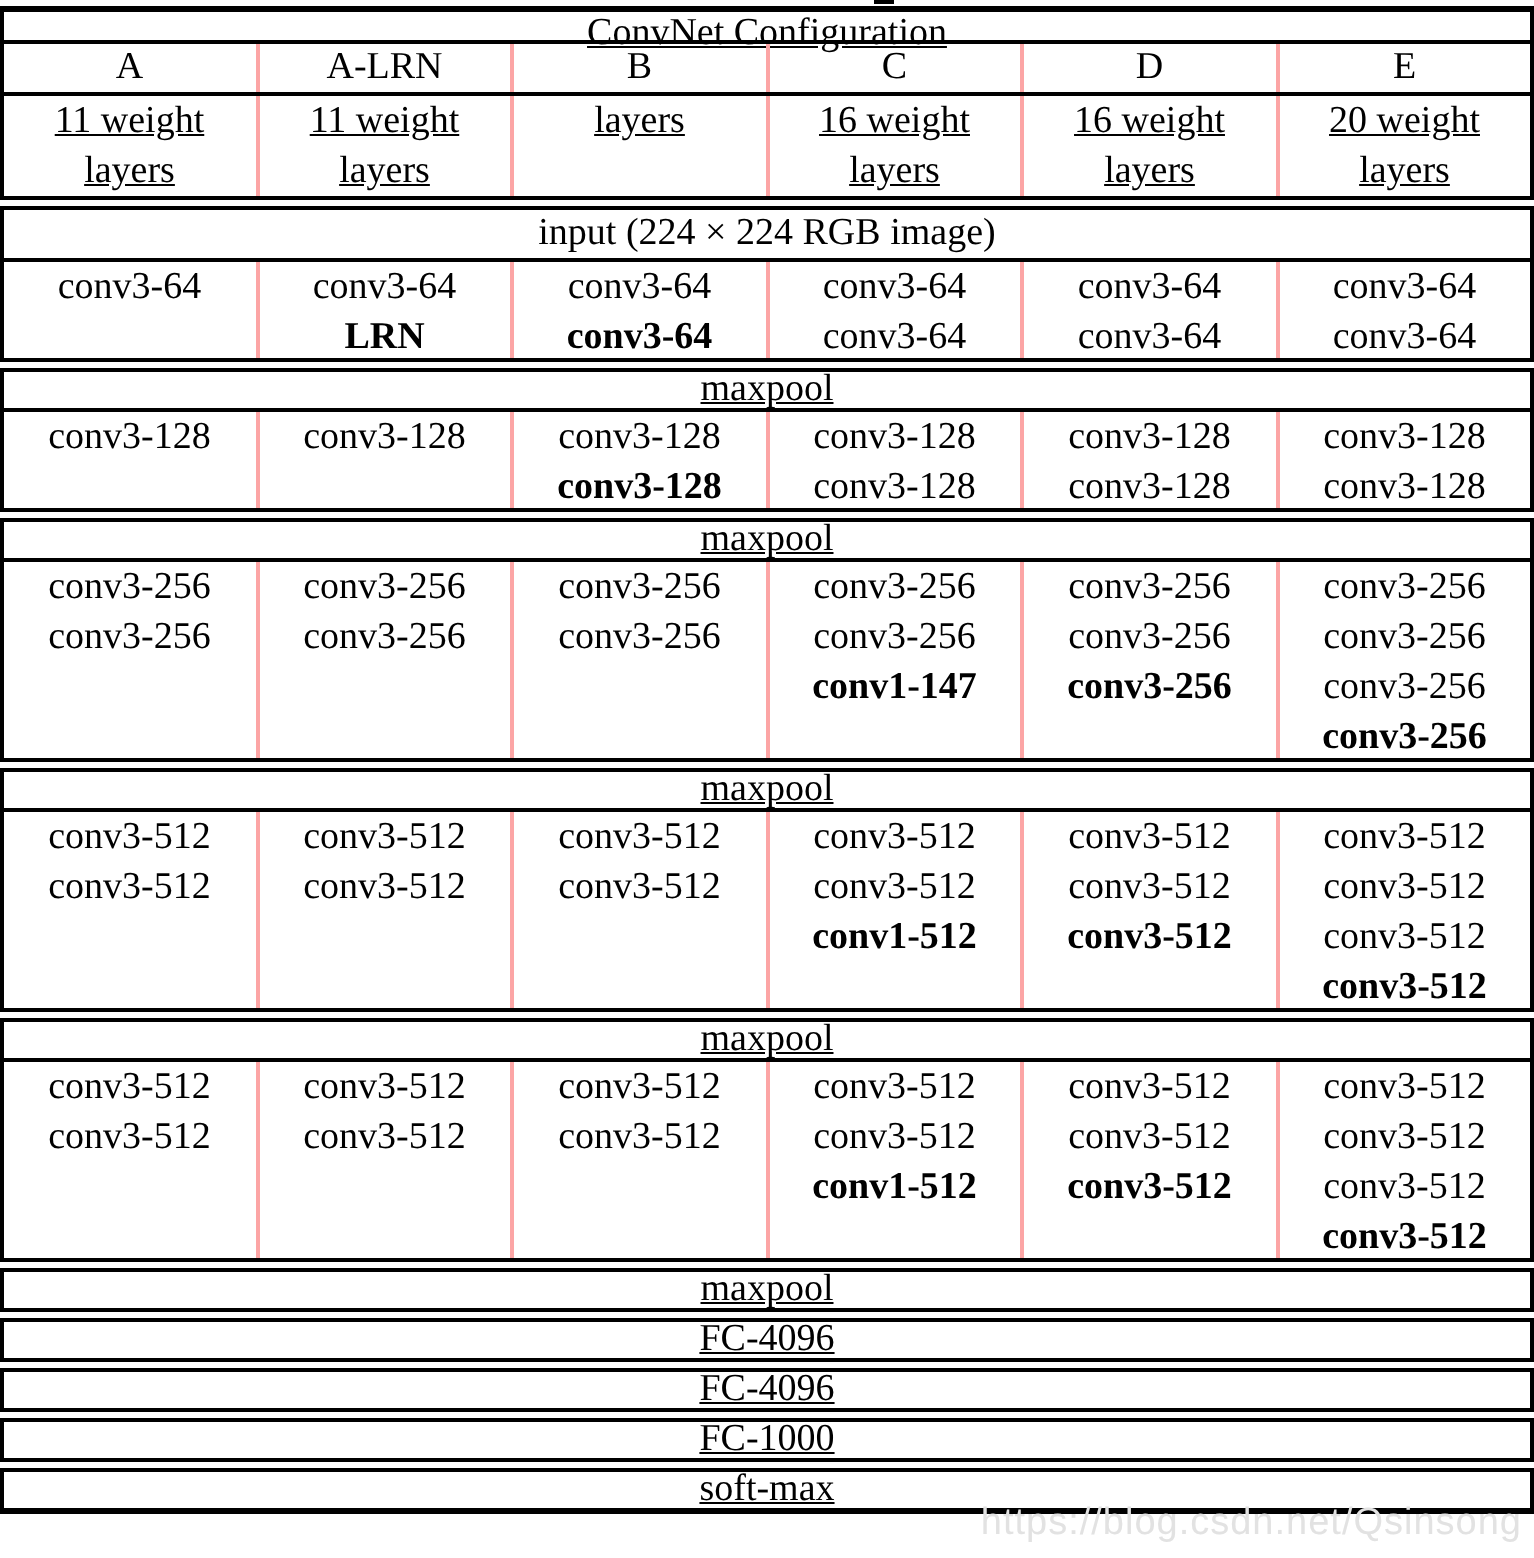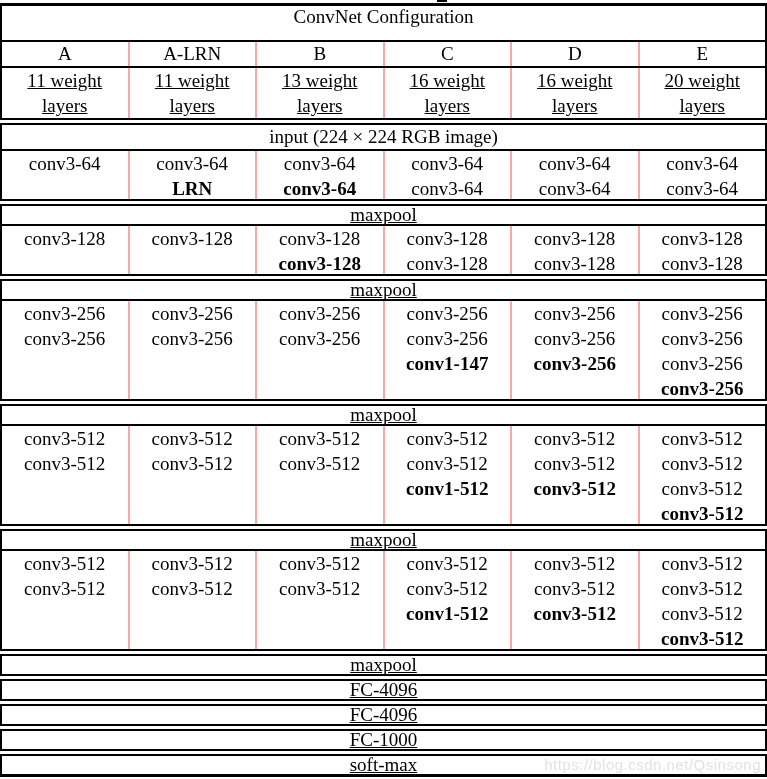--- a/index.html
+++ b/index.html
@@ -25,21 +25,21 @@
     border: 2px solid #000;
     margin: 0 0 3px 0;
     background: #fff;
   }
   .wrap > .sec:first-child { border-top-width: 3px; }
   .wrap > .sec:last-child  { border-bottom-width: 3px; }
 
   .sec > .row + .row { border-top: 2px solid #000; }
 
   .span { text-align: center; }
-  .h-title { height: 34px; line-height: 22px; }
+  .h-title { height: 14px; line-height: 22px; text-decoration: underline; }
   .h-input { height: 24px; line-height: 23px; }
   .h-mp    { height: 18px; line-height: 17px; text-decoration: underline; }
 
   .cols, .block { display: flex; align-items: stretch; }
   .cols > .cell, .block > .cell {
     flex: 1 1 0;
     text-align: center;
     overflow: visible;
   }
   .cols > .cell + .cell, .block > .cell + .cell { border-left: 2px solid #fca5a5; }
@@ -48,21 +48,21 @@
   .weights .cell { height: 50px; text-decoration: underline; }
   .weights .cl   { height: 25px; line-height: 25px; }
 
   .block .line { height: 25px; line-height: 25px; }
   .bold { font-weight: bold; }
 
   .watermark {
     position: absolute;
     right: 6px; bottom: 6px;
     font-family: "Liberation Sans", sans-serif;
-    font-size: 15px;
+    font-size: 19px;
     letter-spacing: 0.5px;
     pointer-events: none;
   }
 </style>
 </head>
 <body style="background: rgb(255, 255, 255); color: rgb(0, 0, 0);">
 
 <div class="artifact"></div>
 
 <div class="wrap">
@@ -80,21 +80,20 @@
     <div class="row cols weights">
       <div class="cell">
         <div class="cl">11 weight</div>
         <div class="cl">layers</div>
       </div>
       <div class="cell">
         <div class="cl">11 weight</div>
         <div class="cl">layers</div>
       </div>
       <div class="cell">
-        <div class="cl">13 weight</div>
         <div class="cl">layers</div>
       </div>
       <div class="cell">
         <div class="cl">16 weight</div>
         <div class="cl">layers</div>
       </div>
       <div class="cell">
         <div class="cl">16 weight</div>
         <div class="cl">layers</div>
       </div>

